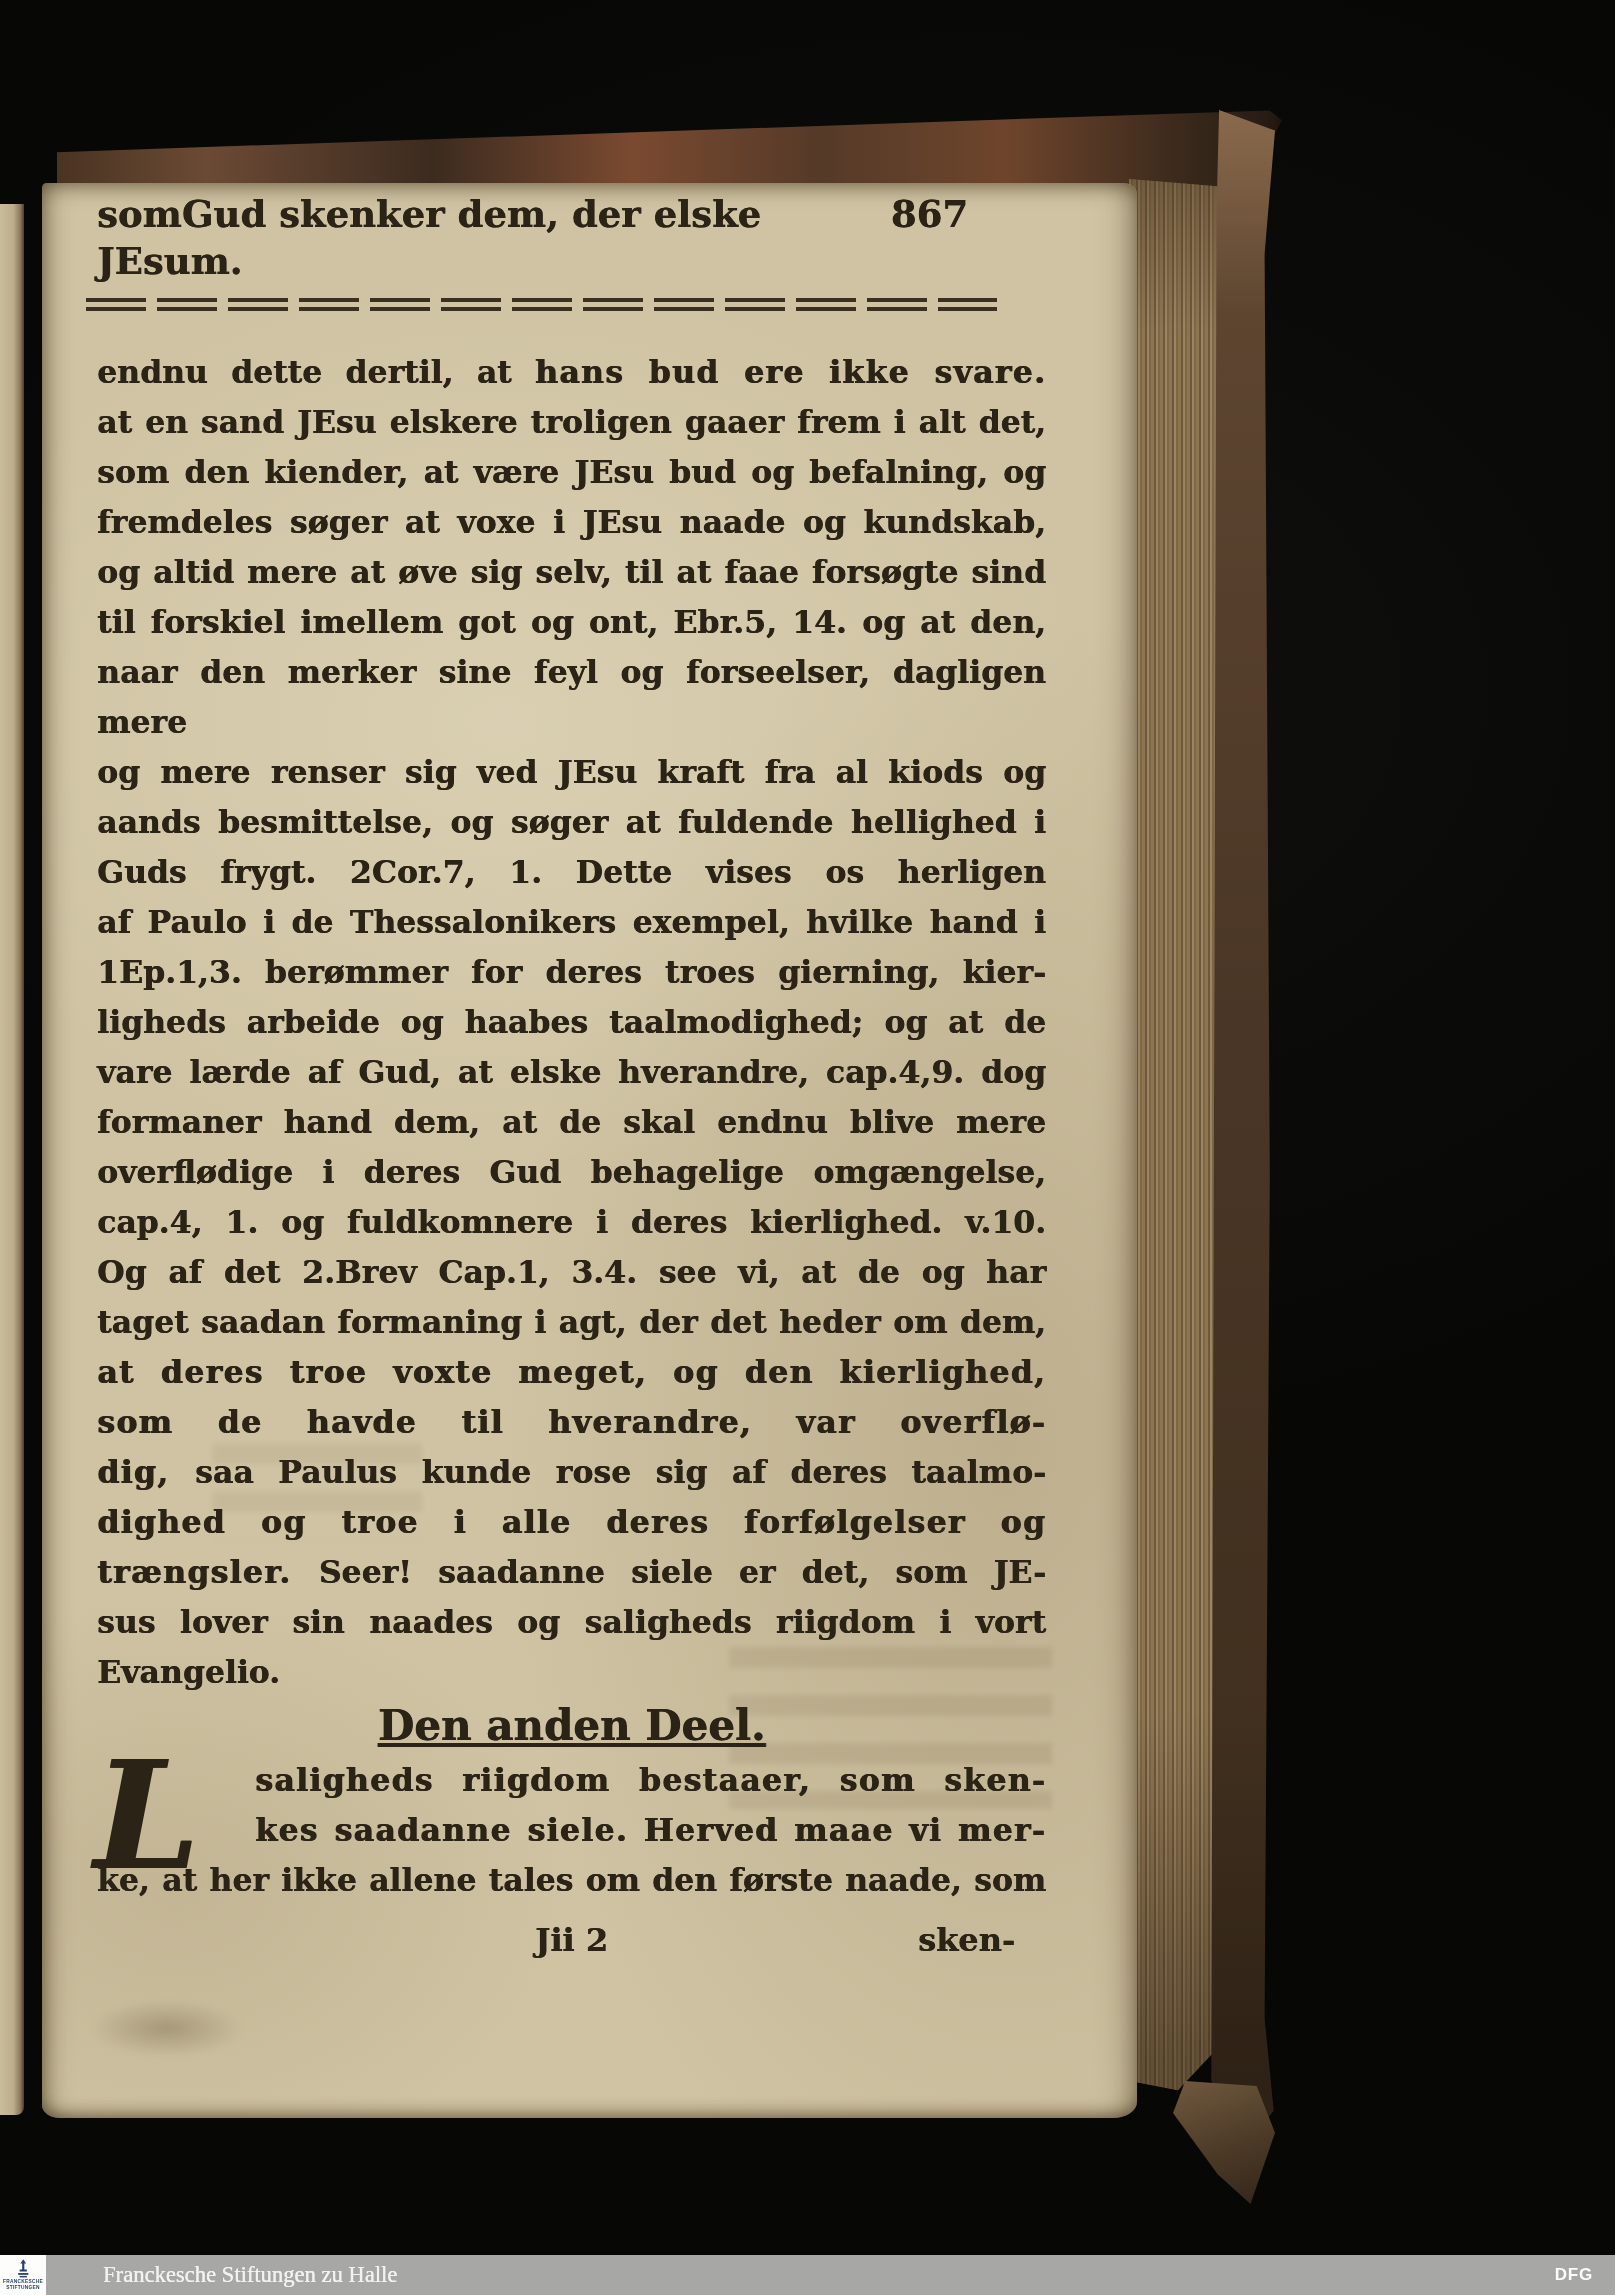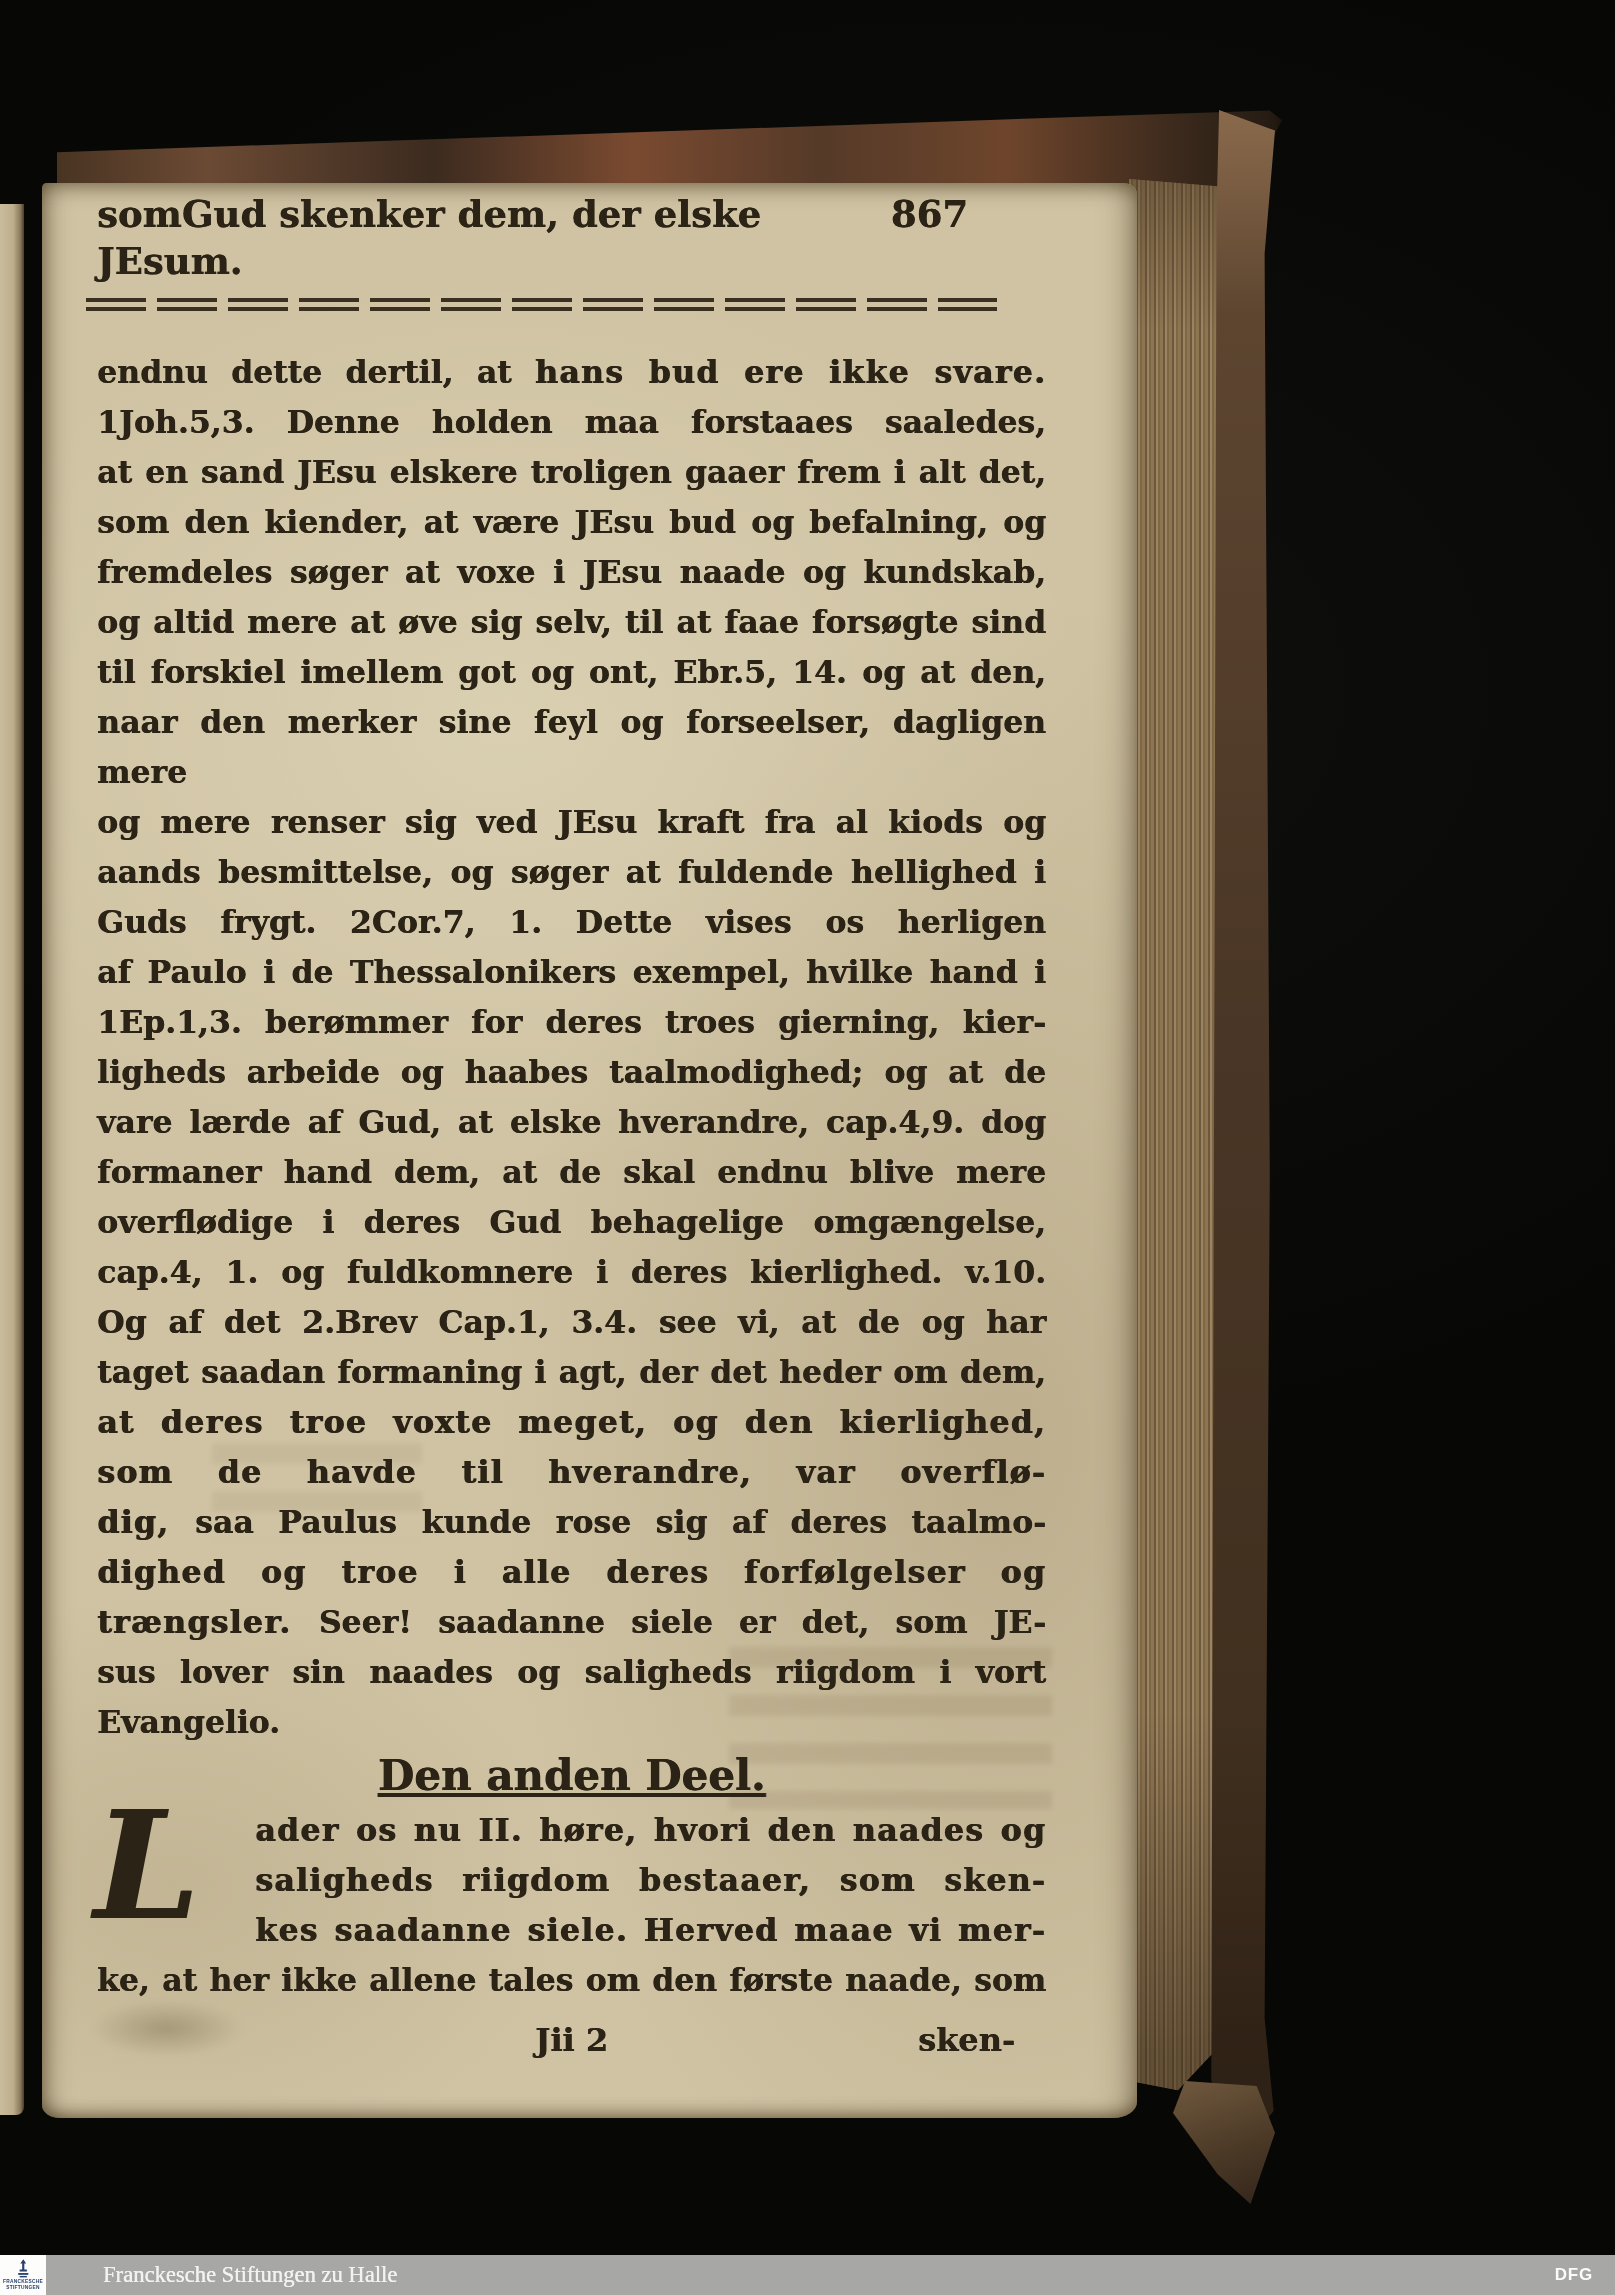--- a/index.html
+++ b/index.html
@@ -148,21 +148,20 @@
         <span>867</span>
       </div>
 
       <div class="rules">
         <div class="rule"></div>
         <div class="rule"></div>
       </div>
 
       <div class="body-block">
           <div class="tl"><span>endnu dette dertil, at </span><span class="em">hans bud ere ikke svare.</span></div>
-          <div class="tl"><span>1Joh.5,3. Denne holden maa forstaaes saaledes,</span></div>
           <div class="tl"><span>at en sand JEsu elskere troligen gaaer frem i alt det,</span></div>
           <div class="tl"><span>som den kiender, at være JEsu bud og befalning, og</span></div>
           <div class="tl"><span>fremdeles søger at voxe i JEsu naade og kundskab,</span></div>
           <div class="tl"><span>og altid mere at øve sig selv, til at faae forsøgte sind</span></div>
           <div class="tl"><span>til forskiel imellem got og ont, Ebr.5, 14. og at den,</span></div>
           <div class="tl"><span>naar den merker sine feyl og forseelser, dagligen mere</span></div>
           <div class="tl"><span>og mere renser sig ved JEsu kraft fra al kiods og</span></div>
           <div class="tl"><span>aands besmittelse, og søger at fuldende hellighed i</span></div>
           <div class="tl"><span>Guds frygt. 2Cor.7, 1. Dette vises os herligen</span></div>
           <div class="tl"><span>af Paulo i de Thessalonikers exempel, hvilke hand i</span></div>
@@ -181,21 +180,20 @@
           <div class="tl"><span class="em">trængsler. </span><span>Seer! saadanne siele er det, som JE-</span></div>
           <div class="tl"><span>sus lover sin naades og saligheds riigdom i vort</span></div>
           <div class="tl nj"><span>Evangelio.</span></div>
         </div>
 
       <div class="section-heading">Den anden Deel.</div>
 
       <div class="drop-block">
         <div class="drop-cap">L</div>
         <div class="drop-lines">
-            <div class="tl"><span class="em">ader os nu II. høre, hvori den naades og</span></div>
             <div class="tl"><span class="em">saligheds riigdom bestaaer, som sken-</span></div>
             <div class="tl"><span class="em">kes saadanne siele. Herved maae vi mer-</span></div>
           </div>
         <div class="closing-lines">
             <div class="tl"><span>ke, at her ikke allene tales om den første naade, som</span></div>
           </div>
       </div>
 
       <div class="signature-row">
         <span class="signature">Jii 2</span>

